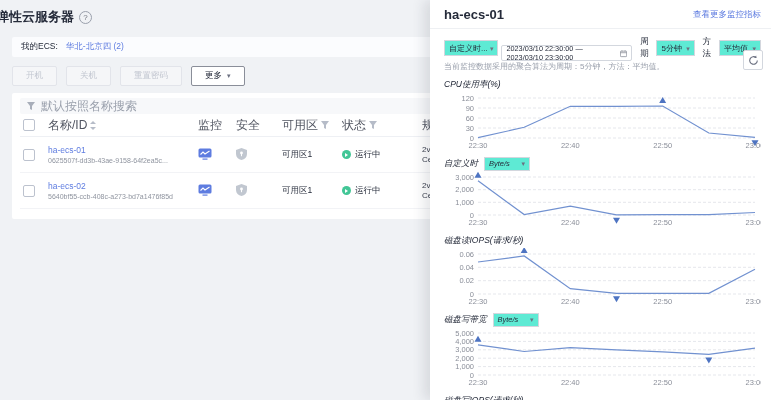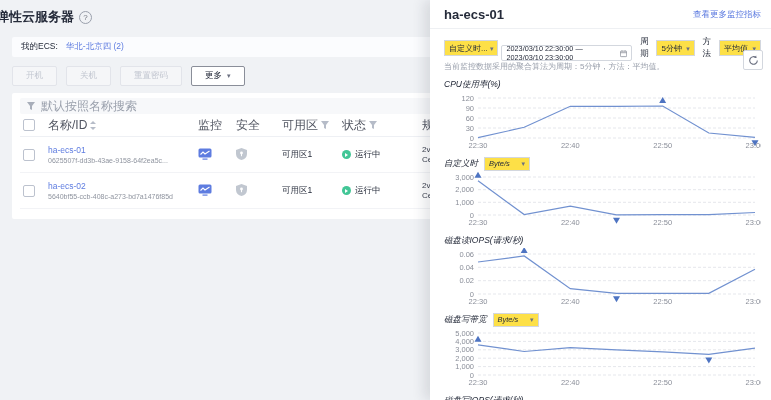--- a/index.html
+++ b/index.html
@@ -42,21 +42,21 @@
   .cell-az{font-size:8.5px;}
   
   .panel{position:absolute;left:430px;top:0;width:341px;height:400px;background:#fff;
     box-shadow:-6px 0 12px rgba(31,38,60,.12);box-sizing:border-box;padding:7px 10px 0 14px;}
   .panel-head{display:flex;justify-content:space-between;align-items:center;}
   .panel-title{font-size:13px;font-weight:bold;}
   .panel-link{font-size:8.5px;}
   .divider{border:none;border-top:1px solid #eef0f3;margin:6px -10px 6px -14px;}
   .ctrls{display:flex;align-items:center;gap:3px;}
   .sel{border:1px solid #d3d7de;border-radius:0;height:16px;display:flex;align-items:center;
-    justify-content:space-between;padding:0 4px;font-size:8px;background:#fde047;cursor:pointer;box-sizing:border-box;}
+    justify-content:space-between;padding:0 4px;font-size:8px;background:#5eead4;cursor:pointer;box-sizing:border-box;}
   .sel-time{width:57px;}
   .sel-period{width:40px;}
   .sel-method{width:44px;}
   .date-field{border:1px solid #d3d7de;border-radius:2px;height:16px;display:flex;align-items:center;
     justify-content:space-between;padding:0 4px;font-size:7.3px;width:138px;box-sizing:border-box;cursor:pointer;margin-top:10px;}
   .lbl{font-size:8.5px;padding:0 1px;text-align:center;}
   .hint{font-size:8px;color:#9aa0ac;}
   .refresh{position:absolute;right:8px;top:50px;width:18px;height:18px;border:1px solid #d3d7de;
     border-radius:2px;display:flex;align-items:center;justify-content:center;background:#fff;cursor:pointer;}
   .chart{margin-top:5px;}

